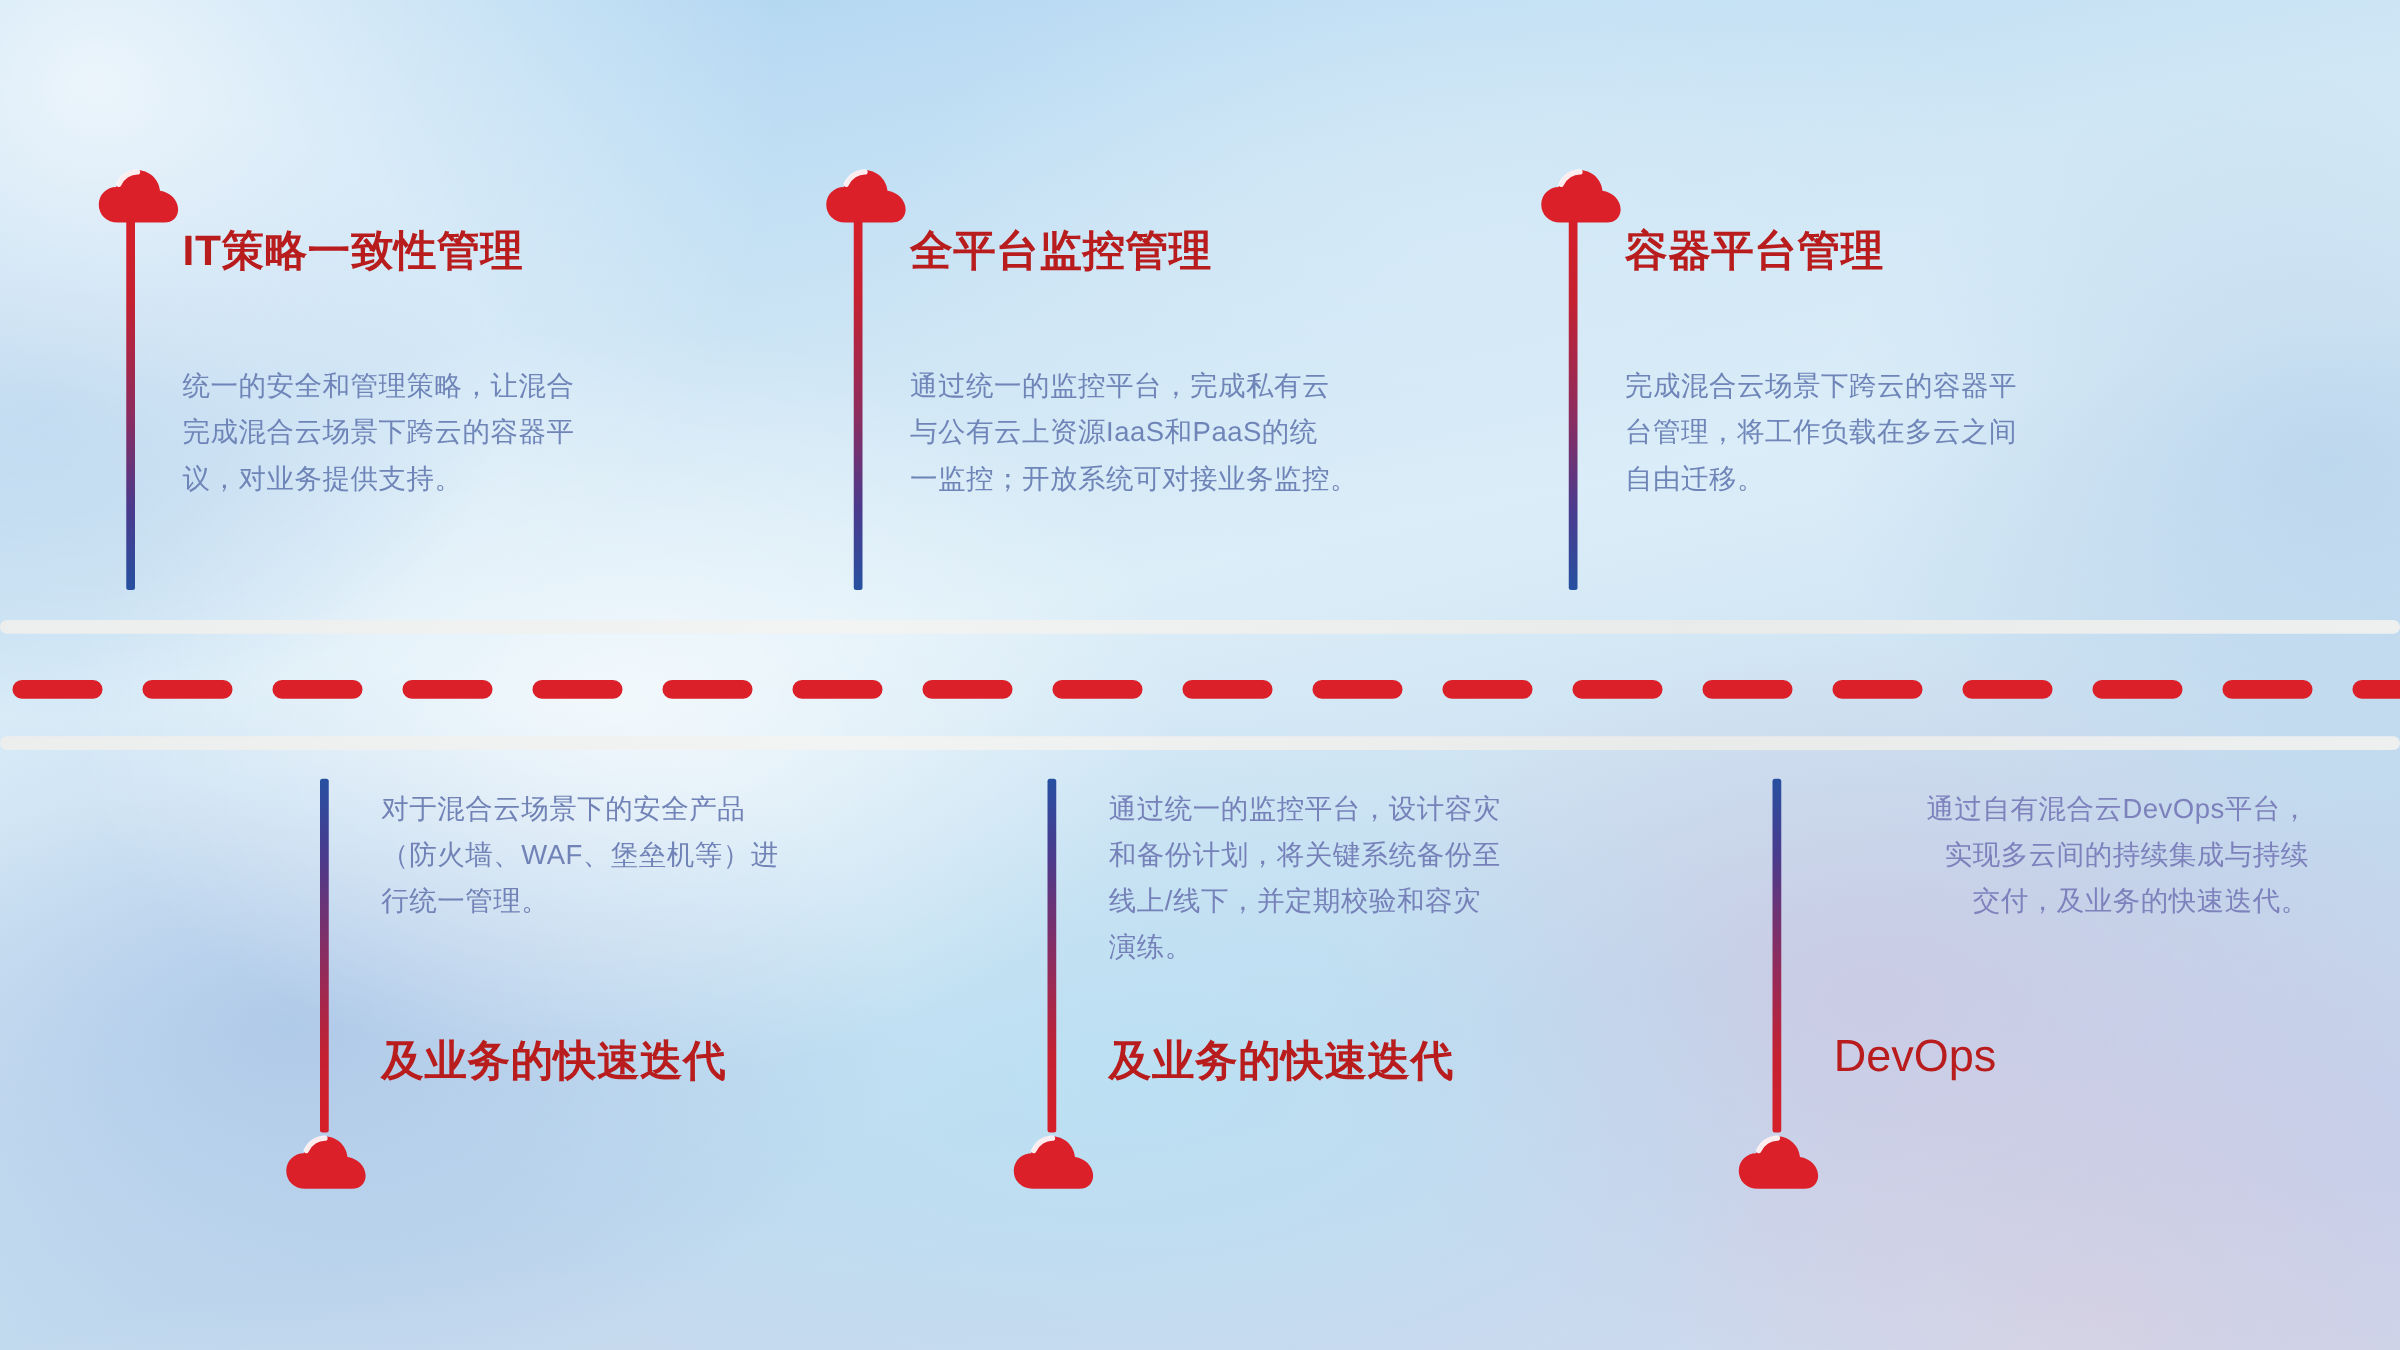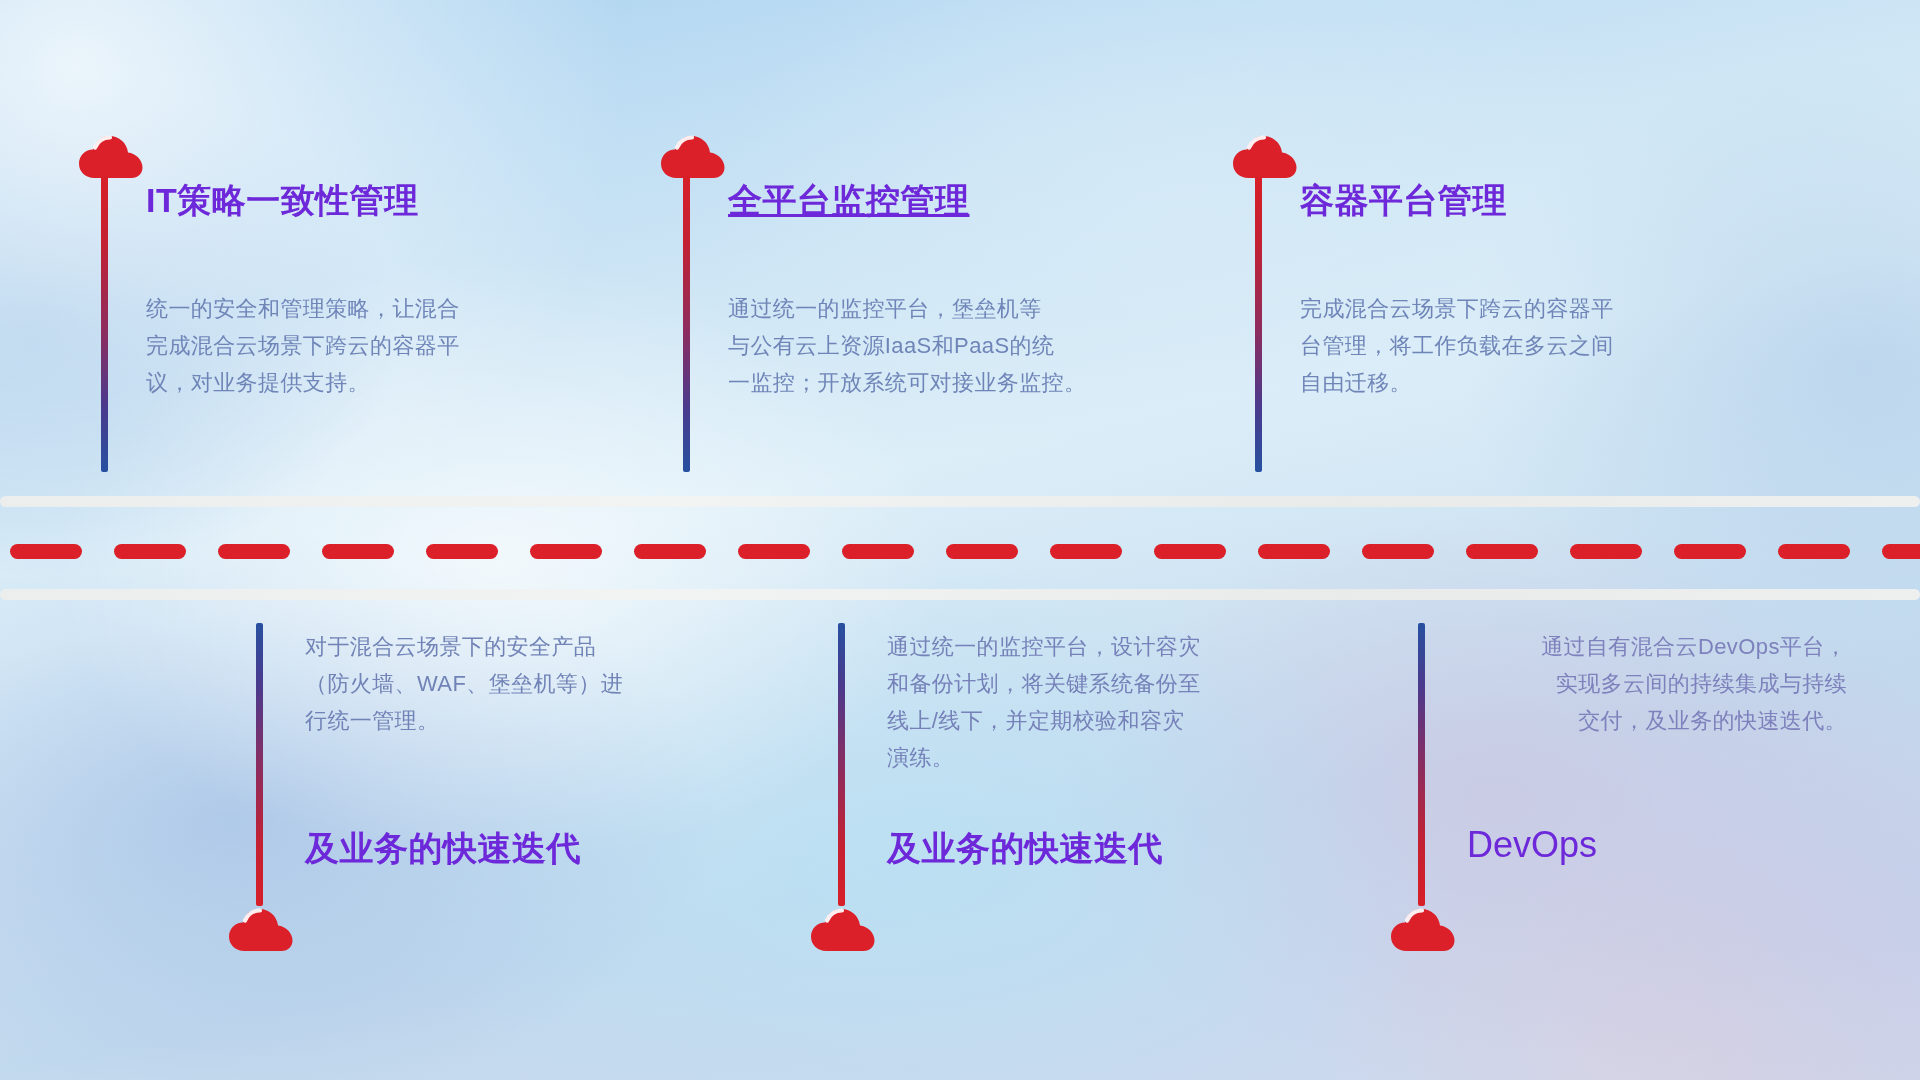--- a/index.html
+++ b/index.html
@@ -50,21 +50,21 @@
   
   .item{position:absolute;}
   .stem{position:absolute;width:7px;border-radius:2px;}
   .stem-down{background:linear-gradient(180deg,#d71f28 0%,#c42132 22%,#8e2c5e 52%,#4a3a8d 78%,#2750a0 100%);}
   .stem-up{background:linear-gradient(180deg,#2750a0 0%,#4a3a8d 22%,#8e2c5e 52%,#c42132 78%,#d71f28 100%);}
 
   .cloud{position:absolute;width:66px;height:50px;}
 
   .title{
     position:absolute;margin:0;white-space:nowrap;
-    font-size:34px;font-weight:700;color:#6d28d9;letter-spacing:.5px;
+    font-size:34px;font-weight:700;color:#b91c1c;letter-spacing:.5px;
   }
   .title.latin{font-weight:400;font-size:36px;letter-spacing:0;}
 
   .body{
     position:absolute;margin:0;
     font-size:22px;line-height:37px;color:#6f85b8;
     letter-spacing:.4px;white-space:pre-line;
   }
   .body.c4{color:#7183b6;}
   .body.c5{color:#7581b8;}
@@ -115,22 +115,22 @@
 </div>
 
 <div class="item">
   <div class="cloud" style="left:660px;top:130px;">
     <svg viewBox="0 0 66 50" width="66" height="50" aria-hidden="true">
       <path d="M16.5 48 C7 48 1 41.5 1 33.5 C1 25.5 7.5 19.5 15 19.5 C16.5 12 23 6 31.5 6 C41 6 49 13 50 22.5 C58 23.5 64.5 30 64.5 37.5 C64.5 43.5 60 48 53.5 48 Z" fill="#dc2029"></path>
       <path d="M17 17.5 C20 11 26 7.5 32 7.5" stroke="#ffffff" stroke-width="4.2" stroke-linecap="round" fill="none" opacity=".92"></path>
     </svg>
   </div>
   <div class="stem stem-down" style="left:683px;top:176px;height:296px;"></div>
-  <h2 class="title" style="left:728px;top:178px;text-decoration:underline;">全平台监控管理</h2>
-  <p class="body" style="left:728px;top:290px;width:392px;">通过统一的监控平台，堡垒机等
+  <h2 class="title" style="left:728px;top:178px;">全平台监控管理</h2>
+  <p class="body" style="left:728px;top:290px;width:392px;">通过统一的监控平台，完成私有云
 与公有云上资源IaaS和PaaS的统
 一监控；开放系统可对接业务监控。</p>
 </div>
 
 <div class="item">
   <div class="cloud" style="left:1232px;top:130px;">
     <svg viewBox="0 0 66 50" width="66" height="50" aria-hidden="true">
       <path d="M16.5 48 C7 48 1 41.5 1 33.5 C1 25.5 7.5 19.5 15 19.5 C16.5 12 23 6 31.5 6 C41 6 49 13 50 22.5 C58 23.5 64.5 30 64.5 37.5 C64.5 43.5 60 48 53.5 48 Z" fill="#dc2029"></path>
       <path d="M17 17.5 C20 11 26 7.5 32 7.5" stroke="#ffffff" stroke-width="4.2" stroke-linecap="round" fill="none" opacity=".92"></path>
     </svg>

